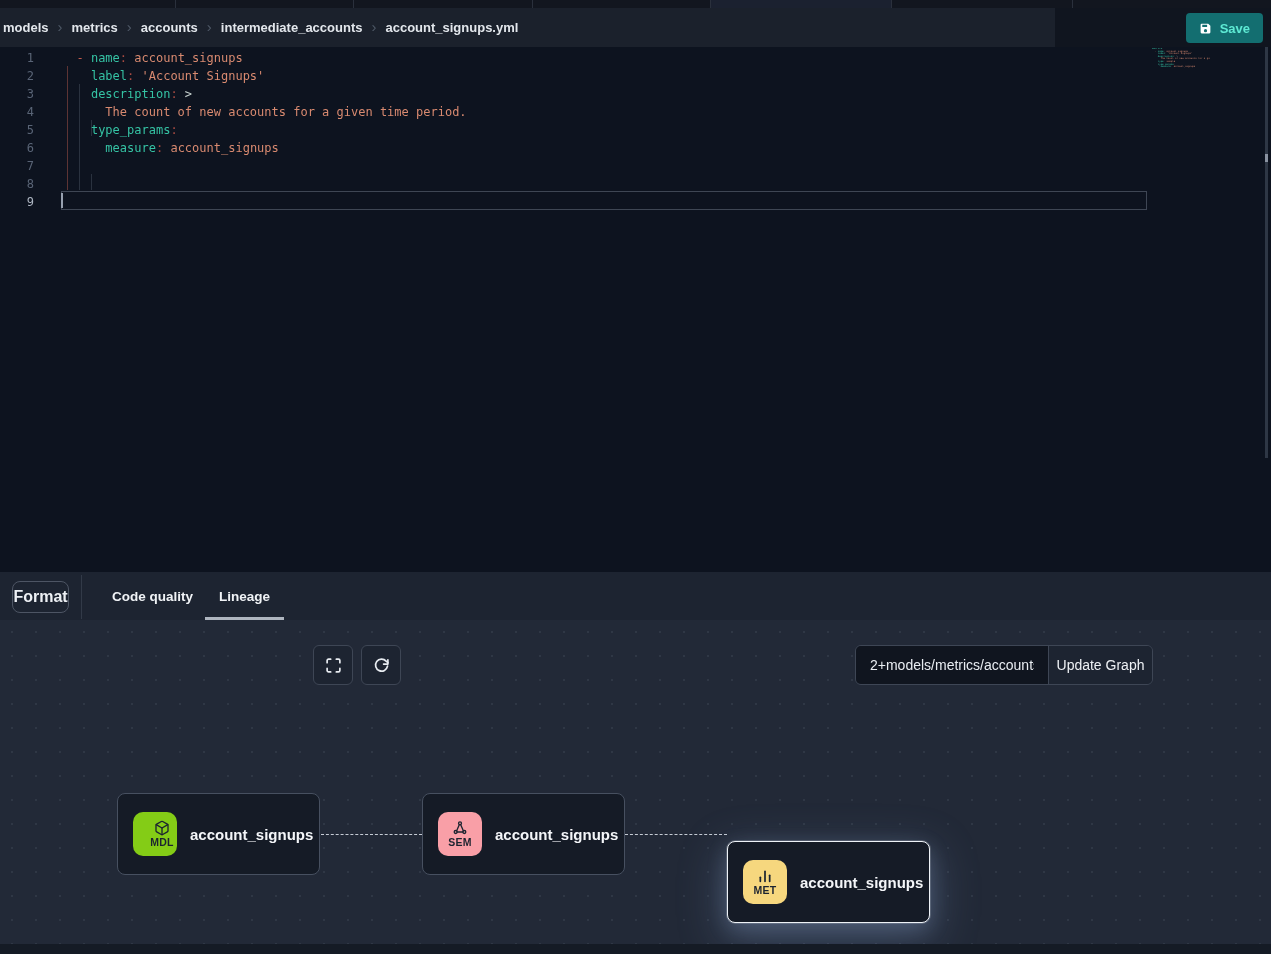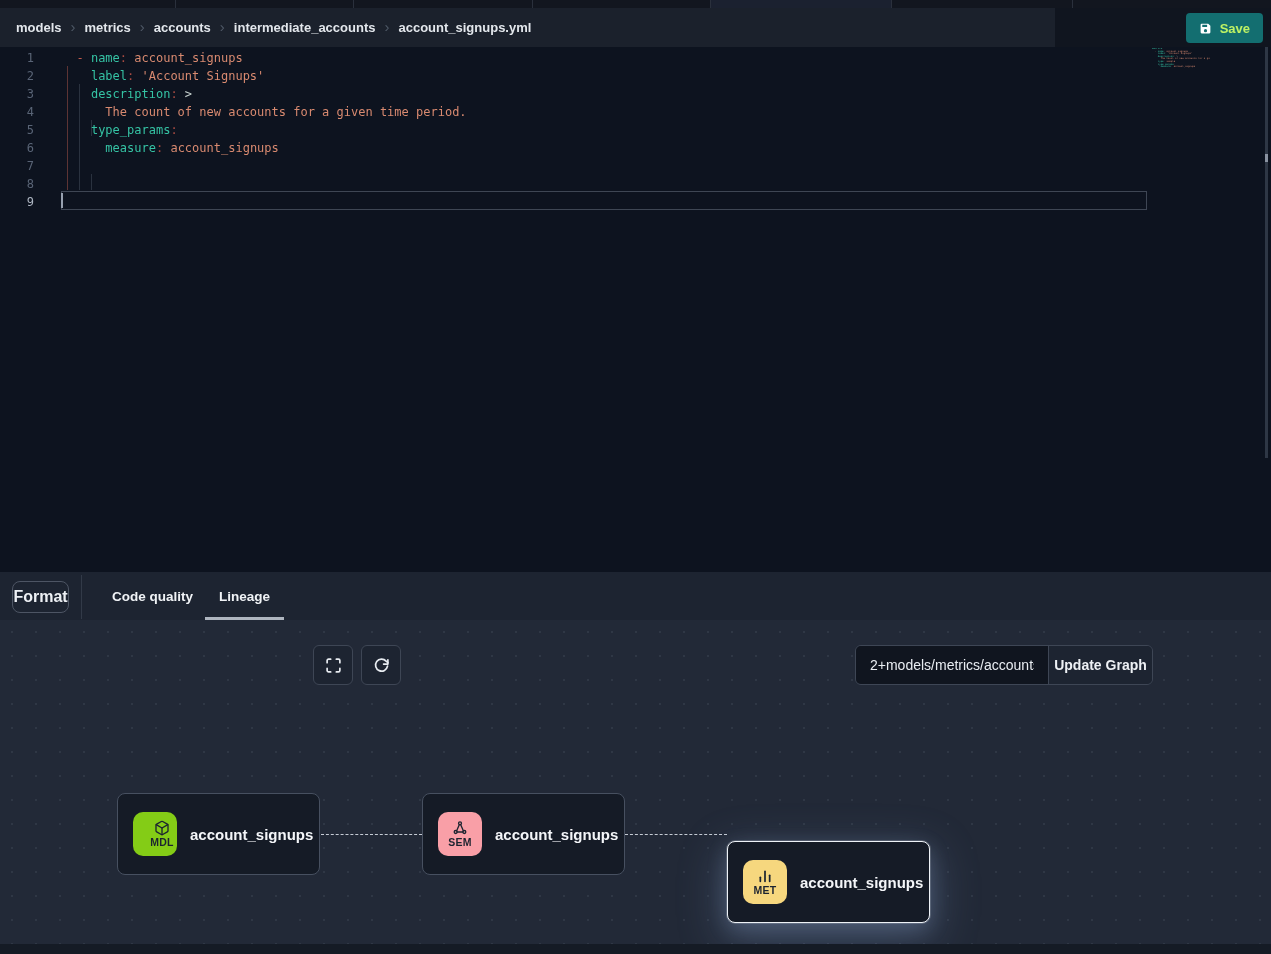--- a/index.html
+++ b/index.html
@@ -6,25 +6,25 @@
   body { background:#0b0f17; font-family:"Liberation Sans", sans-serif; }
   .screen { position:relative; width:1271px; height:954px; background:#10151f; overflow:hidden; }
 
   
   .toptabs { position:absolute; top:0; left:0; width:1271px; height:8px; display:flex; background:#10141d; }
   .toptab { height:8px; border-right:1px solid #2a303c; background:#12161f; }
   .toptab.active { background:#1b2130; }
 
   
   .crumbbar { position:absolute; top:8px; left:0; width:1055px; height:39px; background:#1b212c;
-              display:flex; align-items:center; padding-left:16px; gap:9px; }
+              display:flex; align-items:center; padding-left:3px; gap:9px; }
   .crumb { font-size:13px; font-weight:600; color:#e3e7ec; cursor:default; }
   .crumb-sep { color:#4e5866; font-size:15px; line-height:1; transform:translateY(-1px); }
   .save-btn { position:absolute; top:13px; right:8px; height:30px; padding:0 13px; background:#136e70;
-              border:none; border-radius:4px; color:#bef264; display:flex; align-items:center; gap:8px;
+              border:none; border-radius:4px; color:#5eead4; display:flex; align-items:center; gap:8px;
               font-size:13px; font-weight:600; font-family:inherit; cursor:pointer;justify-content:space-between; }
 
   
   .editor { position:absolute; top:47px; left:0; width:1271px; height:525px; background:#0d131f; }
   .gutter { position:absolute; top:2px; left:0; width:34px; text-align:right;
             font:12px/18px "DejaVu Sans Mono", monospace; color:#596476; }
   .gutter .ln.active { color:#aeb6c2; }
   .code-lines { position:absolute; top:2px; left:62px; font:12px/18px "DejaVu Sans Mono", monospace; color:#d5dbe3; }
   .code-row { height:18px; white-space:pre; }
   .tk-k { color:#35c3a4; } .tk-p { color:#a84b42; } .tk-d { color:#c05a4d; }
@@ -51,21 +51,21 @@
 
   .canvas { position:absolute; top:48px; left:0; width:1271px; height:324px; background:#222937;
             background-image:radial-gradient(#2f3745 1px, transparent 1.3px); background-size:24px 24px; }
   .bottomstrip { position:absolute; top:372px; left:0; width:1271px; height:10px; background:#151b25; }
 
   .filter-group { position:absolute; top:25px; left:855px; height:40px; display:flex;
                   border:1px solid #3e4655; border-radius:6px; overflow:hidden; }
   .filter-input { width:192px; height:38px; background:#10151f; border:none; color:#e9edf2; font-size:14px;
                   padding:0 14px; outline:none; font-family:inherit; }
   .update-btn { width:104px; background:#1d2431; border:none; border-left:1px solid #3e4655; color:#eef1f5;
-                font-size:14px; font-weight:700; font-family:inherit; cursor:pointer; }
+                font-size:14px; font-weight:400; font-family:inherit; cursor:pointer; }
   .icon-btn { position:absolute; top:25px; width:40px; height:40px; border:1px solid #3e4655; border-radius:6px;
               background:#1d2431; display:flex; align-items:center; justify-content:center; color:#e8ecf1;
               cursor:pointer; }
 
   .edge { position:absolute; top:214px; height:0; border-top:1.5px dashed #c6ccd5; }
   .node { position:absolute; top:173px; width:203px; height:82px; background:#151b26;
           border:1px solid #475060; border-radius:8px; display:flex; align-items:center; cursor:pointer; }
   .node.selected { border:1.5px solid #eef2f7;
                    box-shadow:0 0 0 1px rgba(240,244,250,0.18), 0 14px 44px 6px rgba(120,145,190,0.30),
                               0 6px 20px rgba(170,190,230,0.22);margin-top:48px; }

